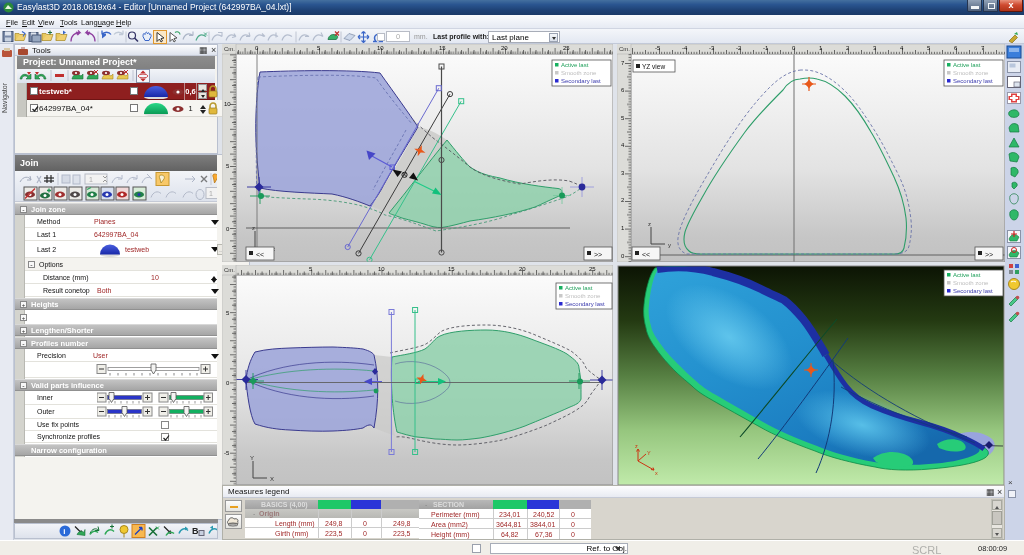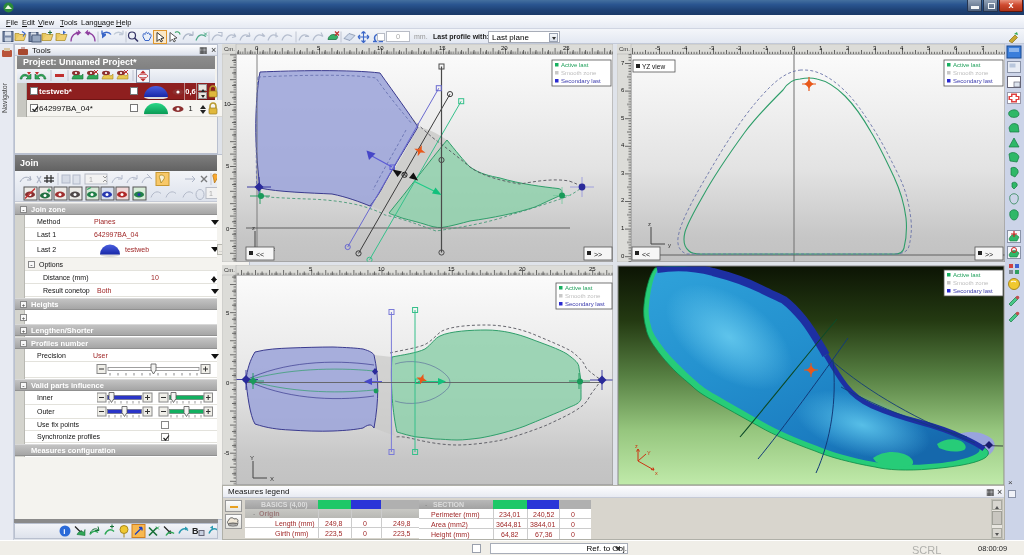--- a/index.html
+++ b/index.html
@@ -27,20 +27,21 @@
 text{font-family:"Liberation Sans",sans-serif}
 </style></head>
 <body>
 <div id="root">
 
 <div class="abs" id="titlebar">
  <svg class="abs" style="left:3px;top:2px" width="11" height="11">
         <circle cx="5.5" cy="5.5" r="5" fill="#2a8a3a"></circle>
         <path d="M2 7 L5 3 L9 7 Z" fill="#e8f5e0"></path>
       </svg>
+ <div class="abs ttl">Easylast3D 2018.0619x64 - Editor [Unnamed Project (642997BA_04.lxt)]</div>
  <div class="abs" style="left:967px;top:0;width:15px;height:12px;background:linear-gradient(180deg,#93a3b8,#4f617c);border:1px solid #24344f;border-top:0;border-radius:0 0 2px 2px">
         <div class="abs" style="left:3px;top:6px;width:8px;height:2.5px;background:#f2f5f8"></div>
       </div>
  <div class="abs" style="left:983px;top:0;width:15px;height:12px;background:linear-gradient(180deg,#93a3b8,#4f617c);border:1px solid #24344f;border-top:0">
         <div class="abs" style="left:3.5px;top:2.5px;width:7px;height:6px;border:1.5px solid #f2f5f8"></div>
       </div>
  <div class="abs" style="left:999px;top:0;width:24px;height:12px;background:linear-gradient(180deg,#e8927c,#cf4a30 45%,#b03318);border:1px solid #5e150a;border-top:0;border-radius:0 0 2px 2px;color:#fff;font-size:9px;text-align:center;line-height:10px;font-weight:bold">x</div>
 </div>
 
 <div class="abs" id="menubar">
@@ -523,21 +524,21 @@
    <div class="abs" style="left:136px;top:2px;width:8px;height:8px;background:#fff;border:1px solid #888"></div>
  </div>
  <div class="abs rowline" style="left:10px;top:276px;width:192px;height:12px">
    <span class="abs lbl" style="left:12px;top:2px">Synchronize profiles</span>
    <div class="abs" style="left:136px;top:2px;width:8px;height:8px;background:#fff;border:1px solid #888">
           <svg width="8" height="8">
             <path d="M1.5 4 L3.5 6 L7 1.5" stroke="#222" stroke-width="1.2" fill="none"></path>
           </svg>
         </div>
  </div>
- <div class="abs sechdr" style="left:0;top:289px;width:202px;height:12px;line-height:12px;padding-left:16px">Measures configuration</div>
+ <div class="abs sechdr" style="left:0;top:289px;width:202px;height:12px;line-height:12px;padding-left:16px">Narrow configuration</div>
 </div>
 
 <div class="abs" style="left:14px;top:519px;width:204px;height:4px;background:#8a8a8a"></div>
 <div class="abs" id="leftbottombar" style="left:14px;top:523px;width:204px;height:16px;background:linear-gradient(180deg,#f2f4f8,#dde2ec);border:1px solid #b9c0cf">
       <svg width="202" height="14" id="lbicons">
  <g transform="translate(44,0.5)">
   <g>
             <circle cx="6" cy="6.5" r="5.5" fill="#2a6ad8"></circle>
             <text x="4.3" y="9.5" font-size="8" fill="#fff" font-weight="bold">i</text>
           </g>

